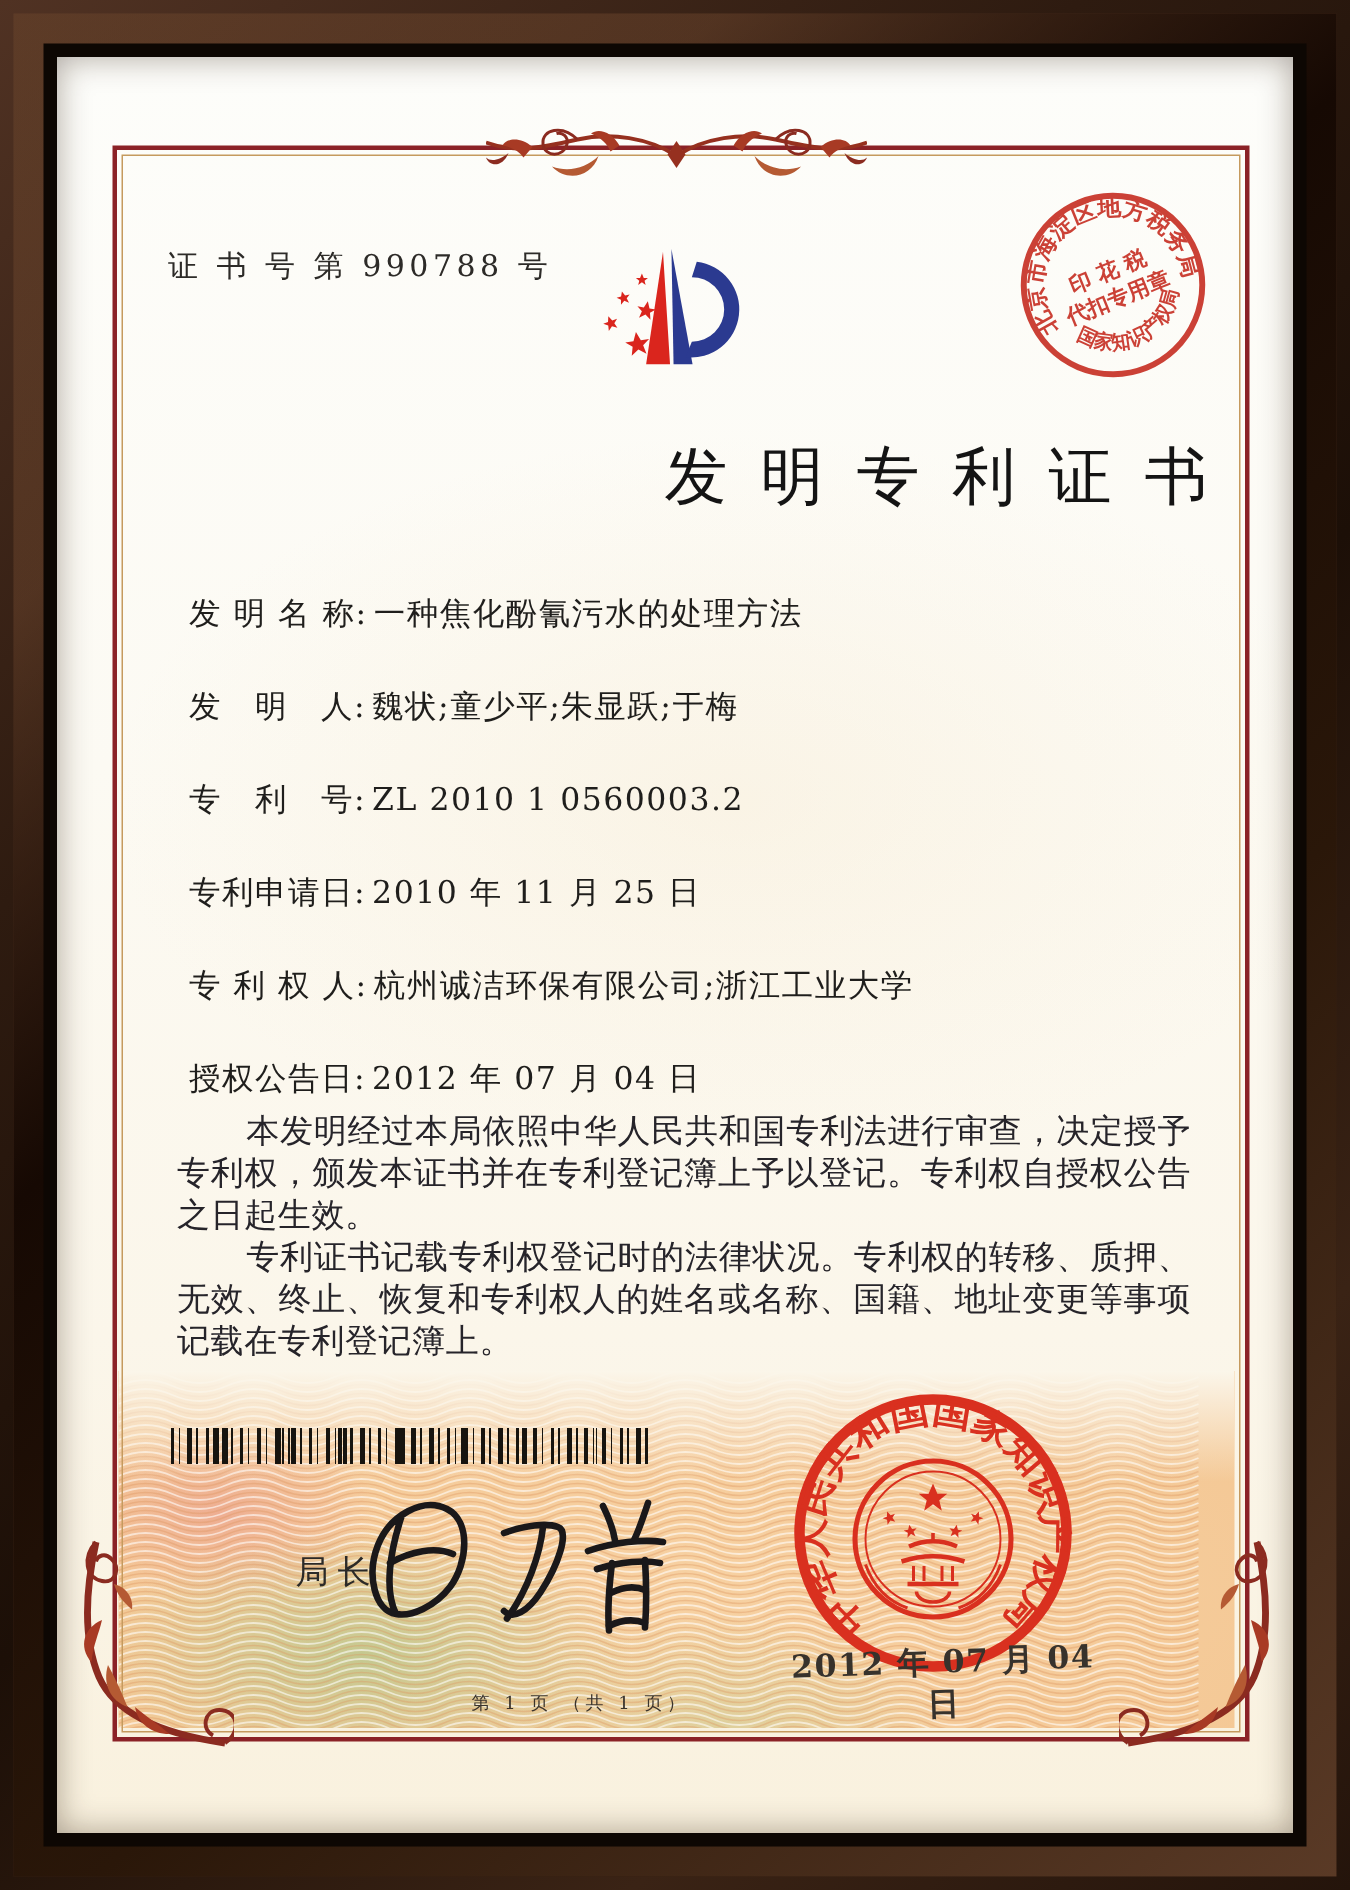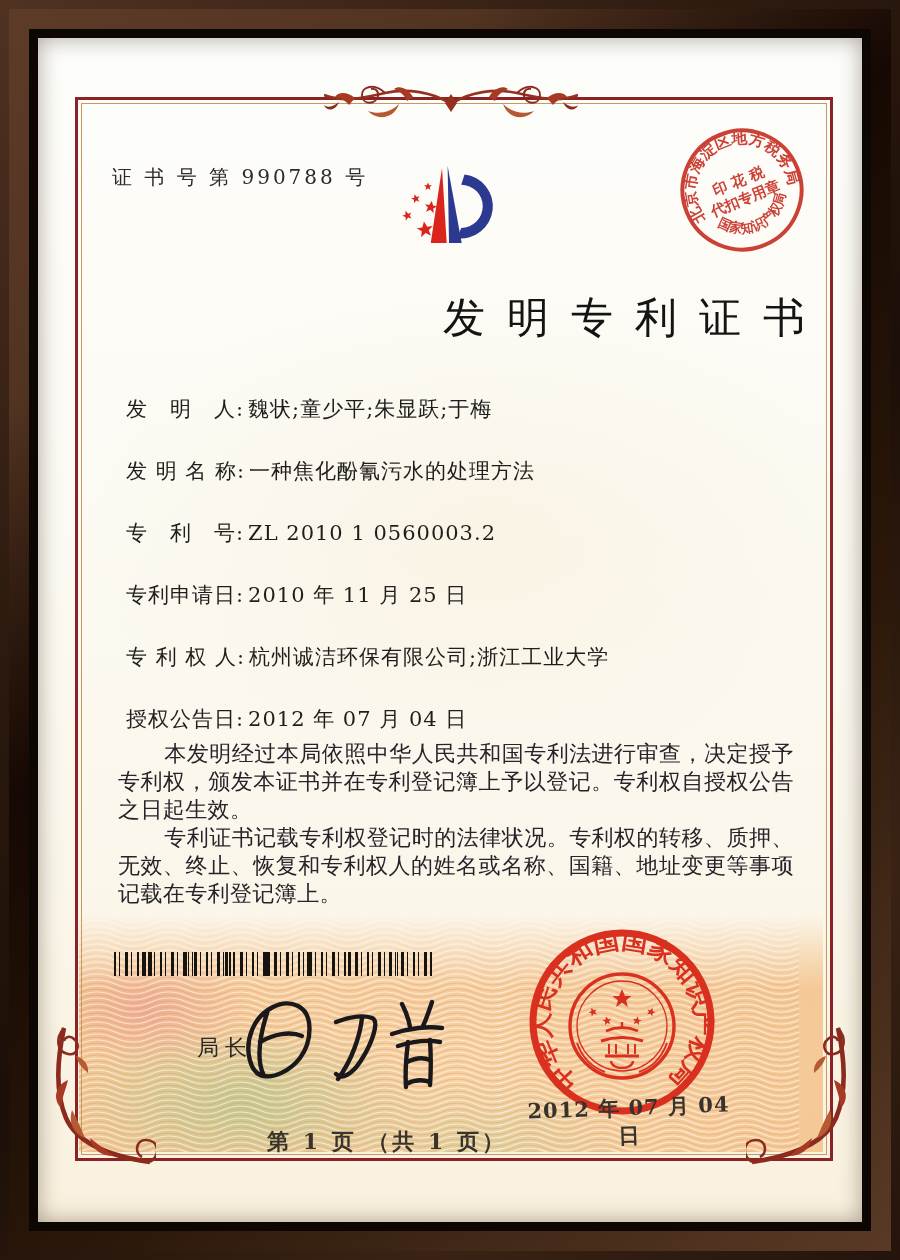--- a/index.html
+++ b/index.html
@@ -37,22 +37,22 @@
   .g-fade{position:absolute;left:0;top:0;width:100%;height:74px;
       background:linear-gradient(180deg,#fbf6ea 0%,rgba(251,246,234,0) 100%);}
   .barcode{position:absolute;left:76px;top:914px;width:318px;height:24px;z-index:2;background-image:
       repeating-linear-gradient(90deg,#17140f 0 2px,transparent 2px 5px,#17140f 5px 6px,transparent 6px 11px,#17140f 11px 14px,transparent 14px 17px,#17140f 17px 18px,transparent 18px 23px),
       repeating-linear-gradient(90deg,transparent 0 29px,#17140f 29px 32px,transparent 32px 37px,#17140f 37px 38px,transparent 38px 41px);}
   .sig-title{position:absolute;left:159px;top:995px;font-size:22px;letter-spacing:6px;color:#2b2a28;z-index:3;}
   .autograph{position:absolute;left:196px;top:946px;width:218px;height:114px;z-index:3;}
   .seal{position:absolute;left:489px;top:889px;width:190px;height:190px;z-index:3;}
   .issue-date{position:absolute;left:486px;top:1056px;width:210px;text-align:center;font-size:21px;
       font-weight:bold;letter-spacing:1px;color:#37322c;z-index:3;transform:rotate(-2deg);}
-  .page-footer{position:absolute;left:37px;top:1089px;width:624px;text-align:center;font-size:22px;
-      letter-spacing:3px;color:#3a332c;z-index:3;font-weight:bold;}
+  .page-footer{position:absolute;left:37px;top:1089px;width:624px;text-align:center;font-size:12px;
+      letter-spacing:3px;color:#3a332c;z-index:3;}
   .corner-fl{position:absolute;top:988px;width:106px;height:142px;z-index:5;}
   .fl-left{left:12px;}
   .fl-right{left:708px;transform:scaleX(-1);}
   .top-ornament{position:absolute;left:286px;top:36px;width:254px;height:48px;z-index:5;}
   .hidden-defs{position:absolute;width:0;height:0;overflow:hidden;}
   text{font-family:"DejaVu Serif","Liberation Serif",serif;}
 </style>
 </head>
 <body>
 
@@ -115,22 +115,22 @@
         <text font-size="12.6" font-weight="bold"><textPath href="#taxTop" startOffset="2" textLength="149" lengthAdjust="spacingAndGlyphs">北京市海淀区地方税务局</textPath></text>
         <text font-size="11.5" font-weight="bold"><textPath href="#taxBot" startOffset="3" textLength="76" lengthAdjust="spacingAndGlyphs">国家知识产权局</textPath></text>
         <text x="60" y="56" text-anchor="middle" font-size="12.5" font-weight="bold">印 花 税</text>
         <text x="60" y="72" text-anchor="middle" font-size="12.5" font-weight="bold">代扣专用章</text>
       </g>
     </svg>
 
     <div class="title">发明专利证书</div>
 
     <div class="fields">
+      <div class="frow"><span class="flabel">发 明 名 称:</span><span class="fvalue">一种焦化酚氰污水的处理方法</span></div>
       <div class="frow"><span class="flabel">发　明　人:</span><span class="fvalue">魏状;童少平;朱显跃;于梅</span></div>
-      <div class="frow"><span class="flabel">发 明 名 称:</span><span class="fvalue">一种焦化酚氰污水的处理方法</span></div>
       <div class="frow"><span class="flabel">专　利　号:</span><span class="fvalue">ZL 2010 1 0560003.2</span></div>
       <div class="frow"><span class="flabel">专利申请日:</span><span class="fvalue">2010 年 11 月 25 日</span></div>
       <div class="frow"><span class="flabel">专 利 权 人:</span><span class="fvalue">杭州诚洁环保有限公司;浙江工业大学</span></div>
       <div class="frow"><span class="flabel">授权公告日:</span><span class="fvalue">2012 年 07 月 04 日</span></div>
     </div>
 
     <div class="paras">
       <p>本发明经过本局依照中华人民共和国专利法进行审查，决定授予专利权，颁发本证书并在专利登记簿上予以登记。专利权自授权公告之日起生效。</p>
       <p>专利证书记载专利权登记时的法律状况。专利权的转移、质押、无效、终止、恢复和专利权人的姓名或名称、国籍、地址变更等事项记载在专利登记簿上。</p>
     </div>

